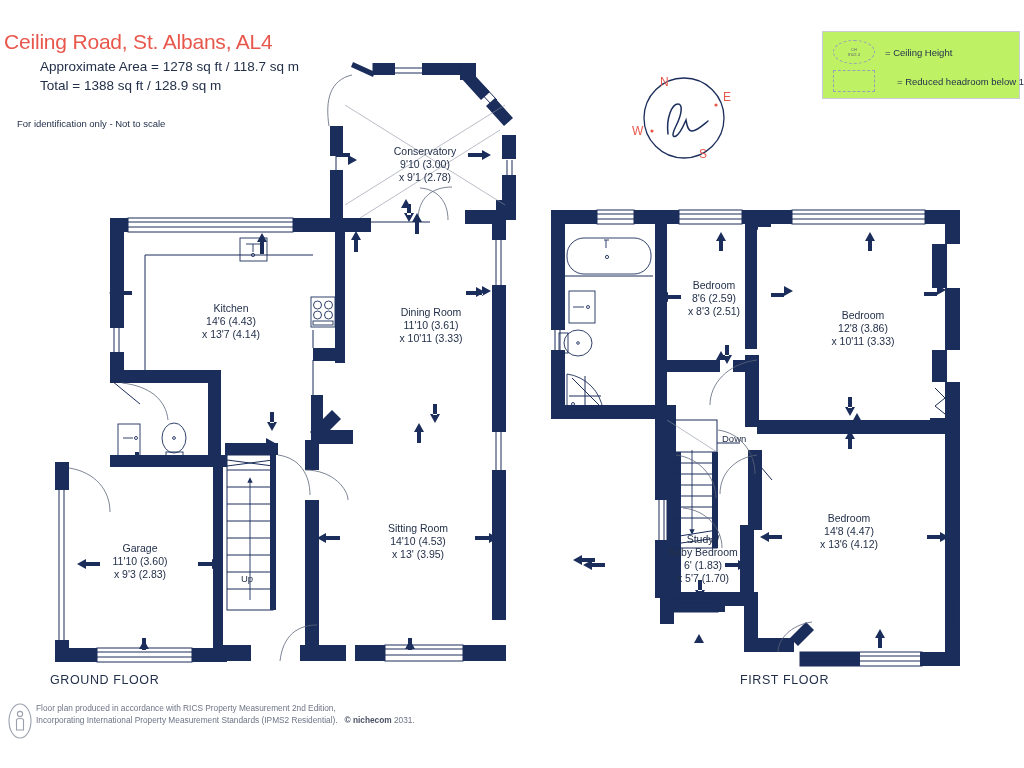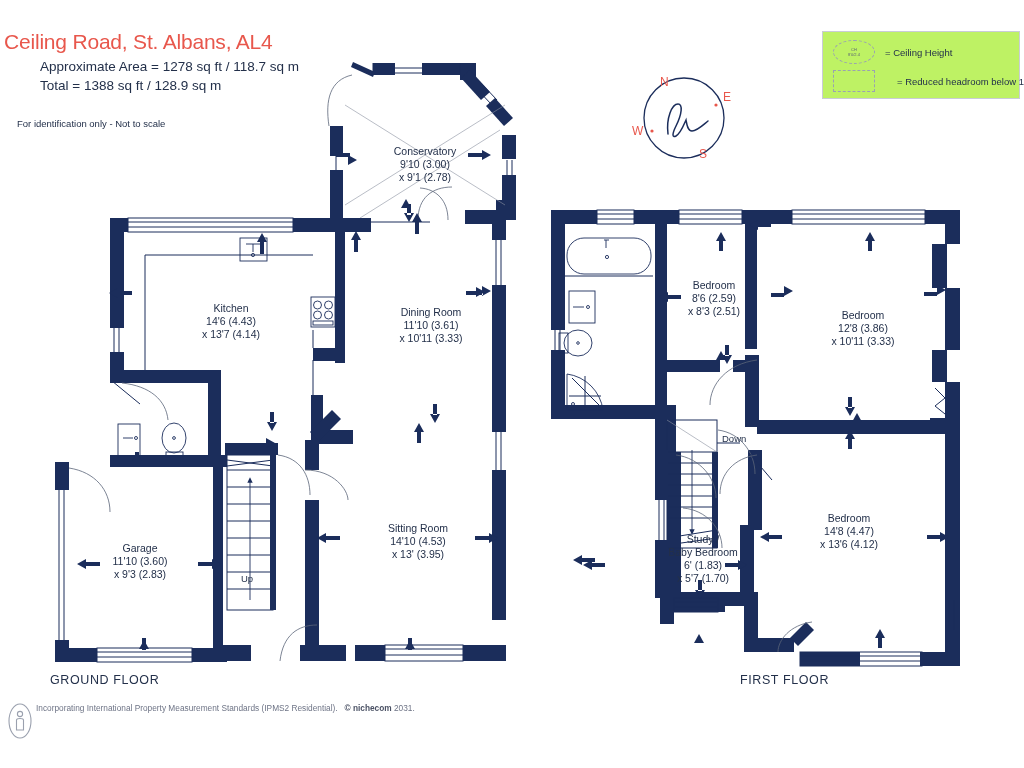--- a/index.html
+++ b/index.html
@@ -420,18 +420,19 @@
 
 <div class="floorlabel" id="gf-label">GROUND FLOOR</div>
 <div class="floorlabel" id="ff-label">FIRST FLOOR</div>
 
 <svg class="foot-logo" width="24" height="40" viewBox="0 0 24 40">
   <ellipse cx="12" cy="18" rx="11" ry="17" fill="none" stroke="#9aa0ae" stroke-width="1.1"></ellipse>
   <circle cx="12" cy="11" r="2.6" fill="none" stroke="#9aa0ae" stroke-width="1.1"></circle>
   <path d="M8.5,17 C8.5,15 15.5,15 15.5,17 L15.5,27 L8.5,27 z" fill="none" stroke="#9aa0ae" stroke-width="1.1"></path>
 </svg>
 <div class="footer">
+  <div>Floor plan produced in accordance with RICS Property Measurement 2nd Edition,</div>
   <div>
     <span>Incorporating International Property Measurement Standards (IPMS2 Residential).</span>&nbsp;&nbsp;
     <b>© nichecom</b>
     <span>2031.</span>
   </div>
 </div>
 
 </body></html>

